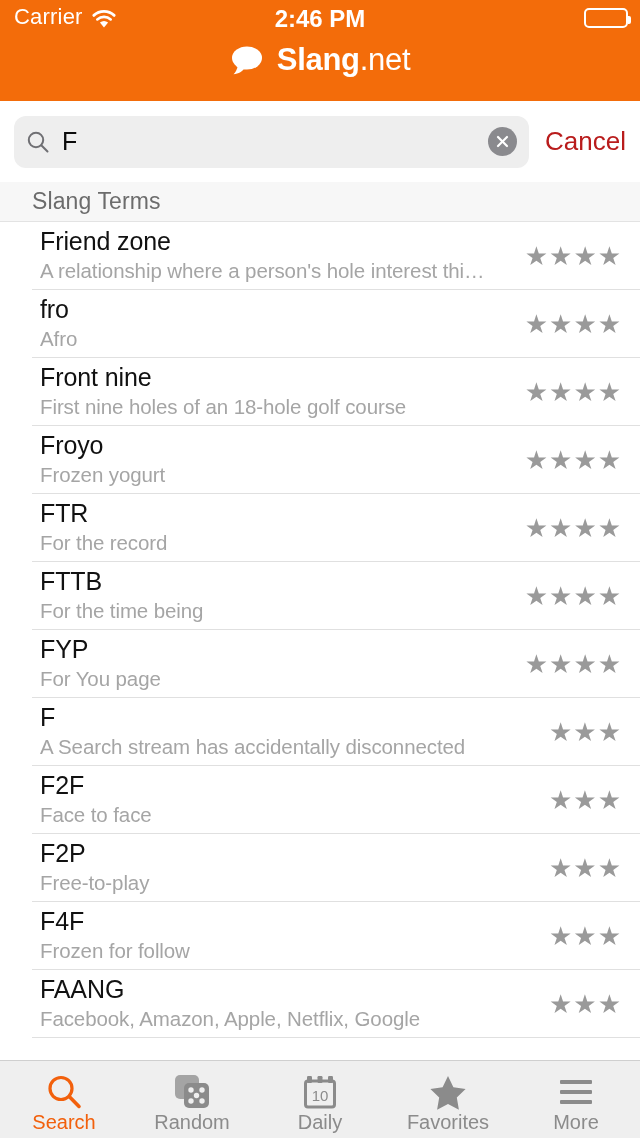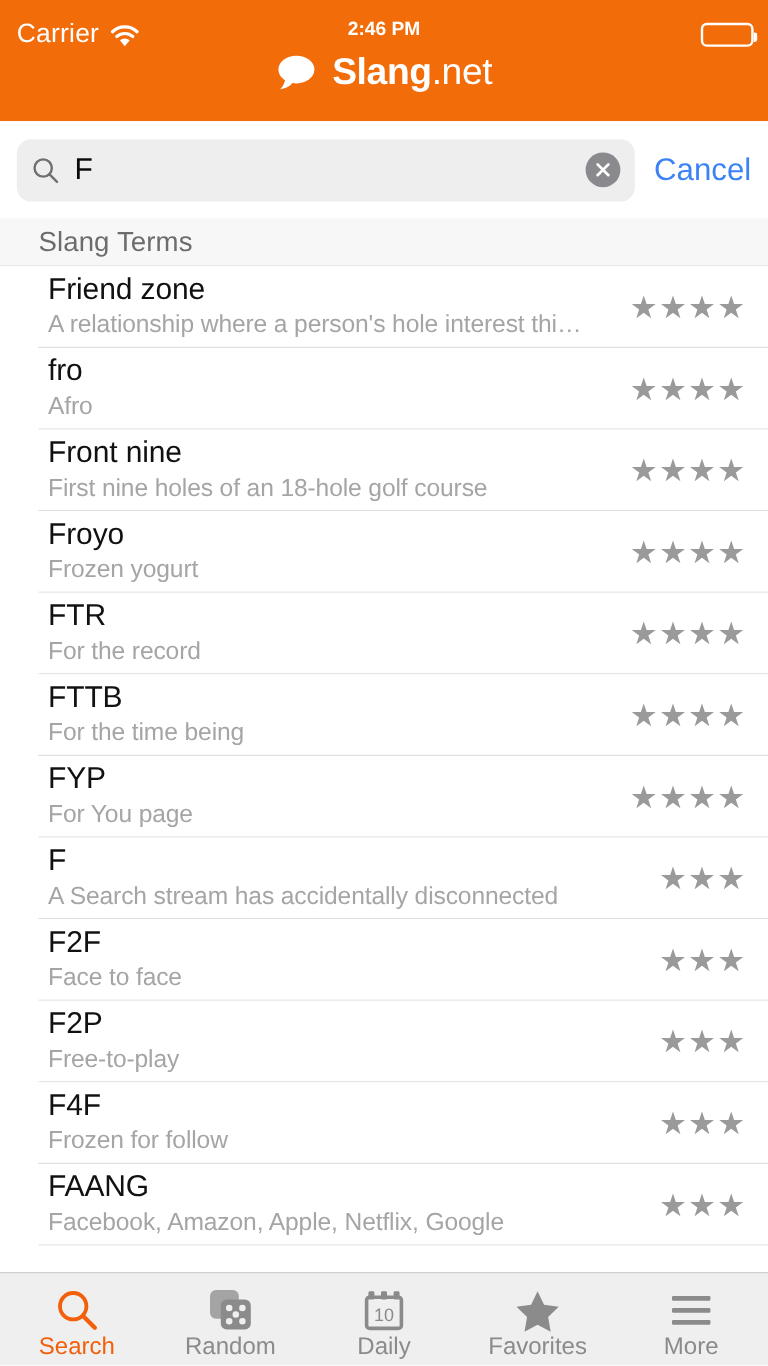--- a/index.html
+++ b/index.html
@@ -11,29 +11,29 @@
     -webkit-font-smoothing: antialiased;
   }
   .phone { position: relative; width: 640px; height: 1138px; overflow: hidden; }
 
   
   .header {
     position: absolute; top: 0; left: 0; width: 640px; height: 101px;
     background: #f36c0a;
   }
   .statusbar {
-    position: absolute; top: 11px; left: 0; width: 640px; height: 32px;
+    position: absolute; top: 0; left: 0; width: 640px; height: 32px;
     display: flex; align-items: center; color: #fff;
   }
   .sb-left { position: absolute; left: 14px; top: 4px; display: flex; align-items: center; gap: 8px; }
   .sb-carrier { font-size: 22px; letter-spacing: .2px; color:#fff; }
   .wifi-icon { display:block; width: 26px; height: 20px; position: relative; top: 2px; }
   .sb-time {
     position: absolute; left: 0; right: 0; top: 5px;
-    text-align: center; font-size: 16px; font-weight: 600; color: #fff;
+    text-align: center; font-size: 24px; font-weight: 600; color: #fff;
   }
   .sb-right { position: absolute; right: 12px; top: 8px; display: flex; align-items: center; }
   .battery {
     width: 44px; height: 20px; border: 2px solid #fff; border-radius: 5px;
     padding: 2px; position: relative;
   }
   .battery .fill { width: 100%; height: 100%; background: #fff; border-radius: 2px; }
   .battery .cap {
     position: absolute; right: -5px; top: 6px; width: 3px; height: 8px;
     background: #fff; border-radius: 0 2px 2px 0;
@@ -61,21 +61,21 @@
   .search-value {
     margin-left: 12px; font-size: 25px; color: #0b0b0b; line-height: 1;
     flex: 1; white-space: nowrap; overflow: hidden;
   }
   .clear-btn {
     width: 29px; height: 29px; border-radius: 50%; background: #8a8a8e;
     display: flex; align-items: center; justify-content: center; flex: none;
   }
   .clear-btn svg { display: block; }
   .cancel-btn {
-    margin-left: 16px; font-size: 26px; color: #3b82f6; white-space: nowrap;
+    margin-left: 16px; font-size: 26px; color: #b91c1c; white-space: nowrap;
   }
 
   
   .section-header {
     position: absolute; top: 182px; left: 0; width: 640px; height: 40px;
     background: #f7f7f7; display: flex; align-items: center;
     padding-left: 32px; border-bottom: 1px solid #e3e3e3;
   }
   .section-header .lbl { font-size: 23px; color: #6c6c6c; letter-spacing: .1px; }
 

